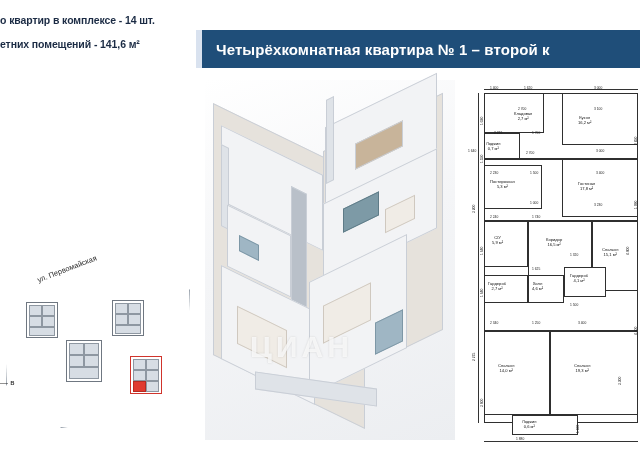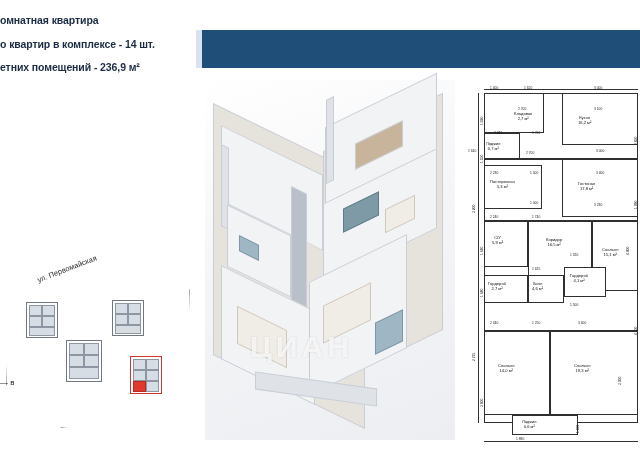--- a/index.html
+++ b/index.html
@@ -190,27 +190,27 @@
     color: #222;
     white-space: nowrap;
   }
 </style>
 </head>
 <body>
 
 <div id="page">
 
   <div class="info-panel">
-    <p class="info-line">омнатная квартира</p>
     <p class="info-line">о квартир в комплексе - 14 шт.</p>
-    <p class="info-line">етних помещений - 236,9 м²</p>
+    <p class="info-line">етних помещений - 141,6 м²</p>
   </div>
 
   <div class="title-bar">
     <div class="accent"></div>
+    <div class="title-text">Четырёхкомнатная квартира № 1 – второй к</div>
   </div>
 
   <div class="render-area">
     <div class="render-bg"></div>
 
     <div class="blk floor" style="left:8px;  top:60px; width:150px; height:250px; transform:skewY(26deg);"></div>
     <div class="blk floor" style="left:118px; top:42px; width:118px; height:235px; transform:skewY(-26deg);"></div>
 
     <div class="blk top" style="left:120px; top:20px; width:110px; height:80px; transform:skewY(-26deg);"></div>
     <div class="blk wood" style="left:150px; top:52px; width:46px; height:24px; transform:skewY(-26deg);"></div>

